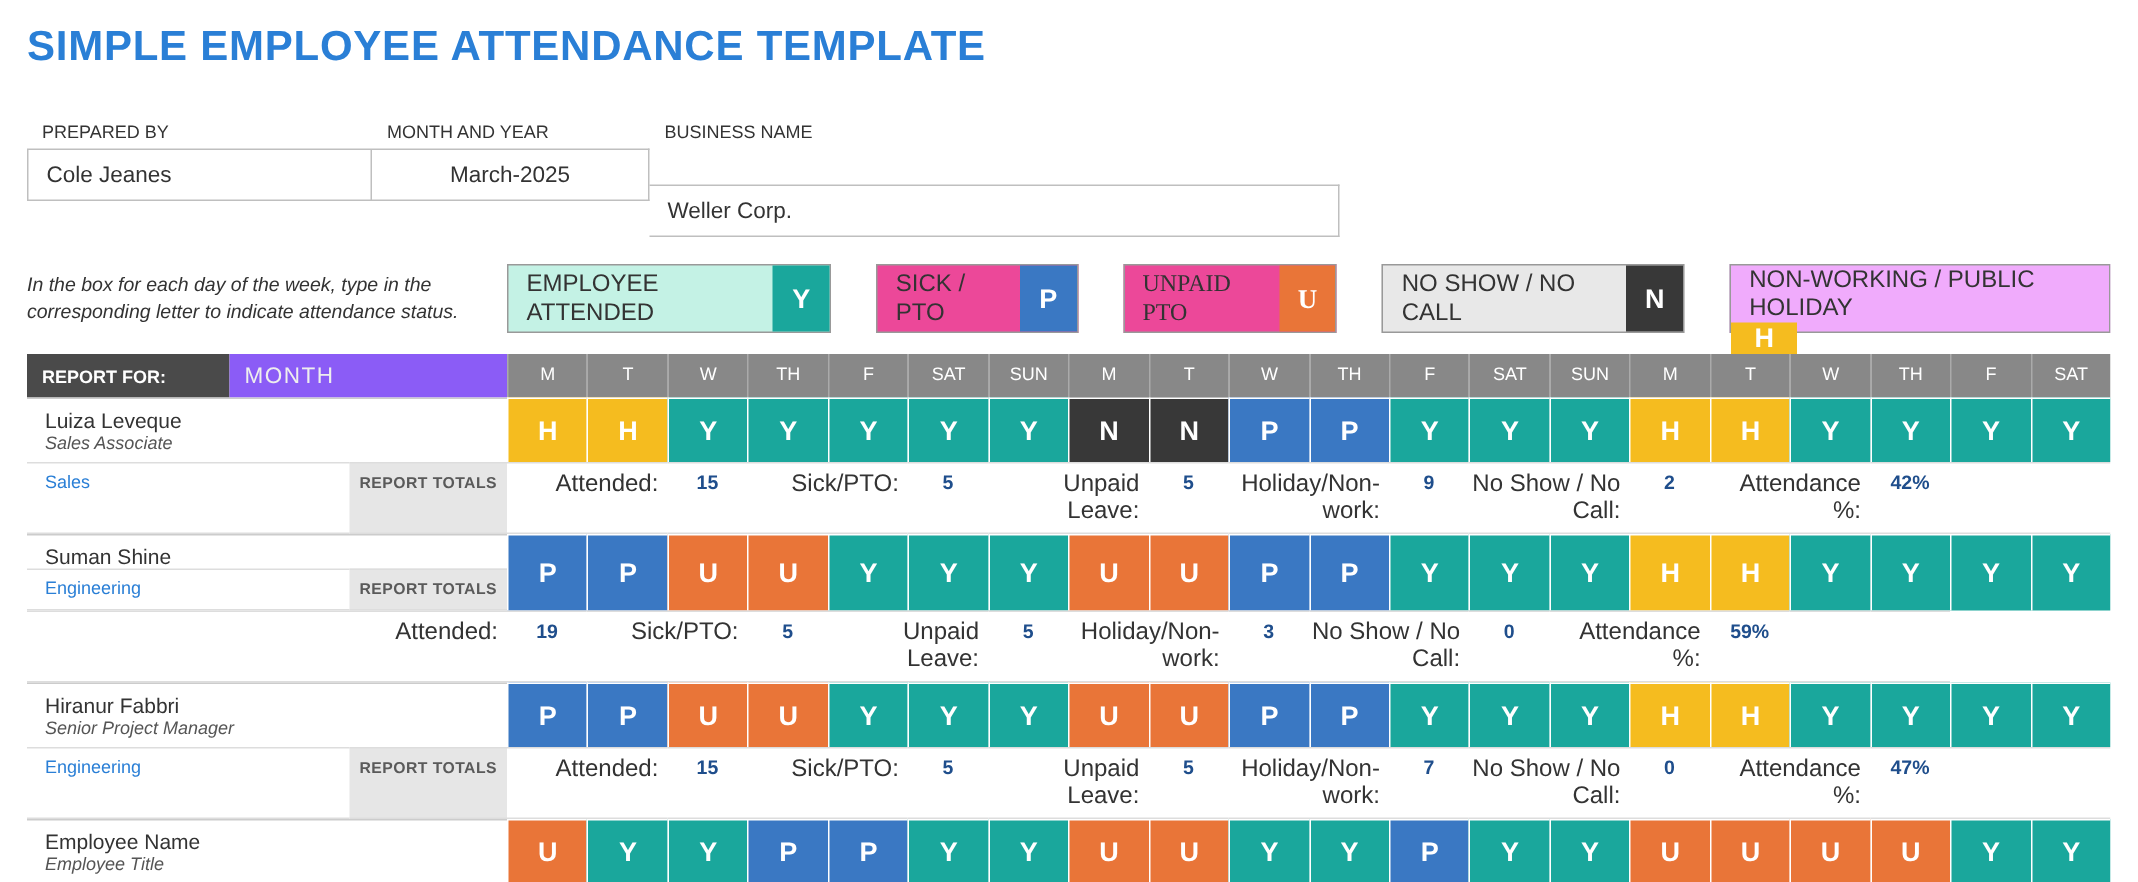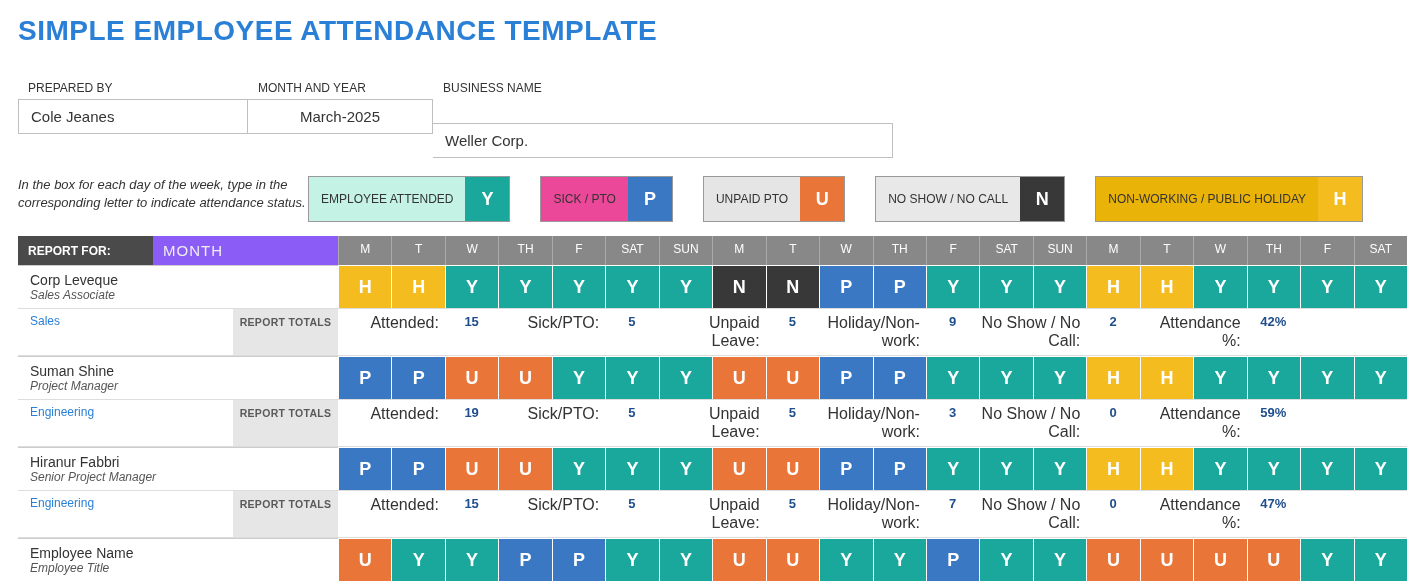--- a/index.html
+++ b/index.html
@@ -36,62 +36,63 @@
     box-sizing: border-box;
   }
   .meta-block.prep { width: 230px; }
   .meta-block.my { width: 185px; }
   .meta-block.biz { width: 460px; gap: 24px; }
   .meta-block.my .meta-value { text-align: center; border-left: none; }
   .meta-block.biz .meta-value { border-left: none; }
 
   .legend-row {
     display: flex;
-    align-items: flex-start;
+    align-items: center;
+    gap: 30px;
     margin-bottom: 14px;
   }
   .legend-text {
     font-style: italic;
     width: 290px;
     line-height: 1.4;
   }
   .legend-item {
     display: flex;
     align-items: stretch;
     border: 1px solid #999;
     height: 44px;
   }
   .legend-label {
     display: flex;
     flex-direction: column;
     justify-content: center;
     padding: 0 12px;
-    font-size: 12px;
+    font-size: 16px;
     line-height: 1.2;
     text-transform: uppercase;
   }
   .legend-swatch {
     width: 44px;
     display: flex;
     align-items: center;
     justify-content: center;
     color: #fff;
     font-weight: 600;
     font-size: 18px;
   }
   .c-Y { background: #1aa79c; }
   .c-P { background: #3a78c3; }
   .c-U { background: #e97538; }
   .c-N { background: #383838; }
   .c-H { background: #f5bc1f; }
   .bg-Y { background: #c4f2e5; }
   .bg-P { background: #ec4899; }
-  .bg-U { background: #e5e5e5; }
+  .bg-U { background: #ec4899; font-family: Liberation Serif, serif; }
   .bg-N { background: #e8e8e8; }
-  .bg-H { background: #eab308; }
+  .bg-H { background: #f0abfc; flex-direction: column; }
 
   
   .grid {
     display: grid;
     grid-template-columns: 215px 105px repeat(20, 1fr);
     font-size: 13px;
   }
   .hdr-reportfor {
     grid-column: 1;
     background: #4a4a4a;
@@ -253,21 +254,21 @@
     <div class="hdr-day">TH</div>
     <div class="hdr-day">F</div>
     <div class="hdr-day">SAT</div>
     <div class="hdr-day">SUN</div>
     <div class="hdr-day">M</div>
     <div class="hdr-day">T</div>
     <div class="hdr-day">W</div>
     <div class="hdr-day">TH</div>
     <div class="hdr-day">F</div>
     <div class="hdr-day">SAT</div>
-    <div class="emp-name">Corp Leveque</div>
+    <div class="emp-name">Luiza Leveque</div>
     <div class="att-cell c-H">H</div>
     <div class="att-cell c-H">H</div>
     <div class="att-cell c-Y">Y</div>
     <div class="att-cell c-Y">Y</div>
     <div class="att-cell c-Y">Y</div>
     <div class="att-cell c-Y">Y</div>
     <div class="att-cell c-Y">Y</div>
     <div class="att-cell c-N">N</div>
     <div class="att-cell c-N">N</div>
     <div class="att-cell c-P">P</div>
@@ -312,21 +313,20 @@
     <div class="att-cell c-P">P</div>
     <div class="att-cell c-Y">Y</div>
     <div class="att-cell c-Y">Y</div>
     <div class="att-cell c-Y">Y</div>
     <div class="att-cell c-H">H</div>
     <div class="att-cell c-H">H</div>
     <div class="att-cell c-Y">Y</div>
     <div class="att-cell c-Y">Y</div>
     <div class="att-cell c-Y">Y</div>
     <div class="att-cell c-Y">Y</div>
-    <div class="emp-title">Project Manager</div>
     <div class="dept">Engineering</div>
     <div class="rt-label">REPORT TOTALS</div>
     <div class="tot-lbl">Attended:</div>
     <div class="tot-val">19</div>
     <div class="tot-lbl">Sick/PTO:</div>
     <div class="tot-val">5</div>
     <div class="tot-lbl">Unpaid Leave:</div>
     <div class="tot-val">5</div>
     <div class="tot-lbl">Holiday/Non-work:</div>
     <div class="tot-val">3</div>

